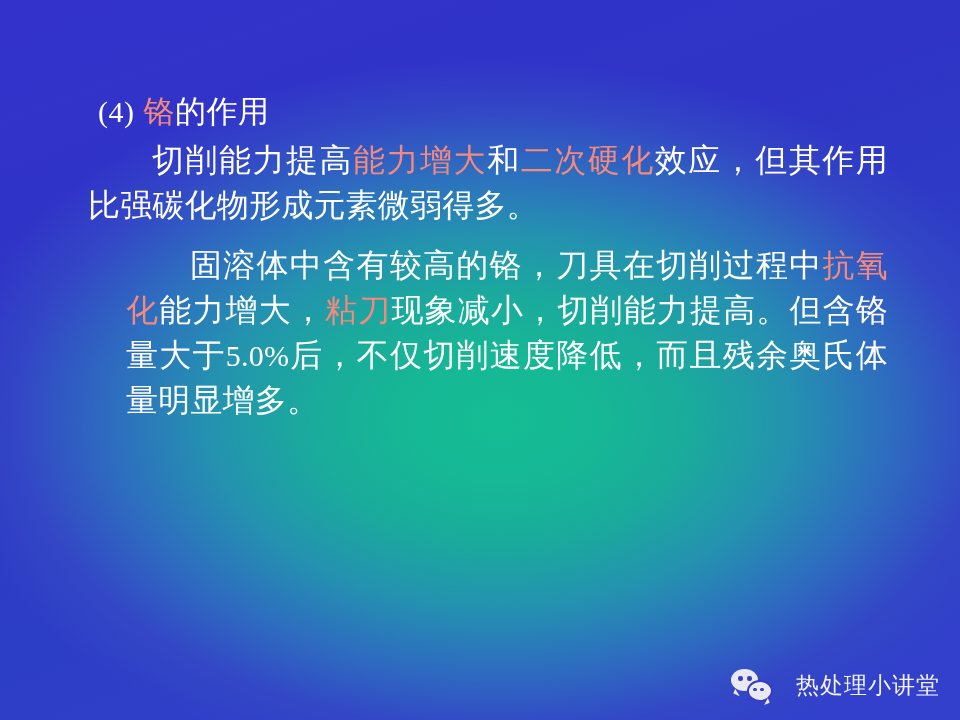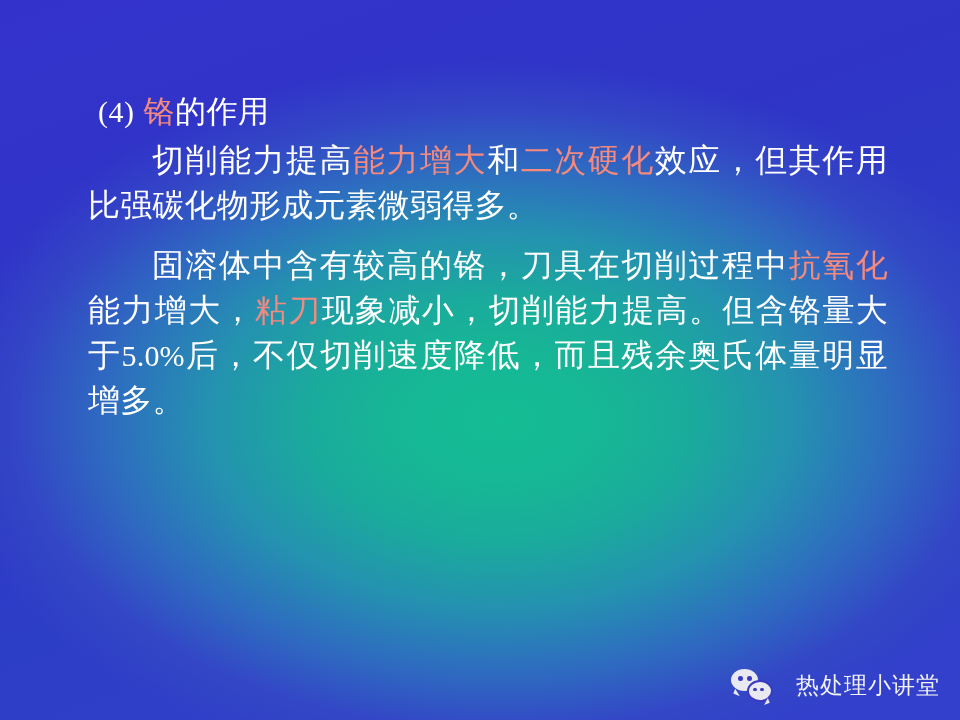--- a/index.html
+++ b/index.html
@@ -51,21 +51,21 @@
 
   .para {
     font-size: 32px;
     line-height: 1.405;
     letter-spacing: 0.2px;
     margin: 0 0 15px 0;
     text-indent: 2em;
     text-align: justify;
     text-justify: inter-character;
   }
-  .para.last { margin-bottom: 0; }
+  .para.last { margin-bottom: 0; margin-left: 38px; }
 
   .hl { color: #f4897e; }
 
   .sci {
     font-family: "Liberation Serif", "DejaVu Serif", serif;
     font-size: 31px;
     letter-spacing: 0;
   }
   .sci sub {
     font-size: 0.62em;

